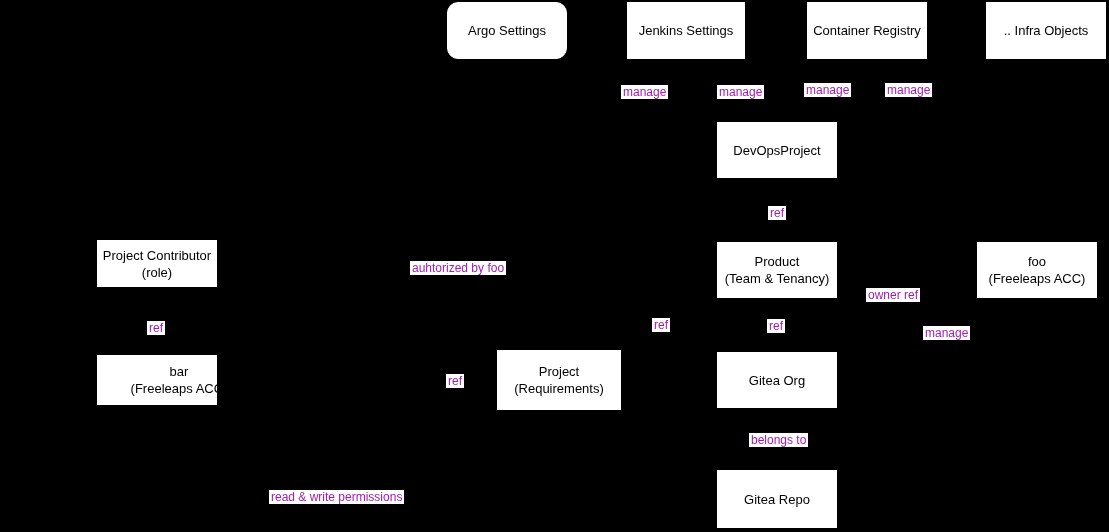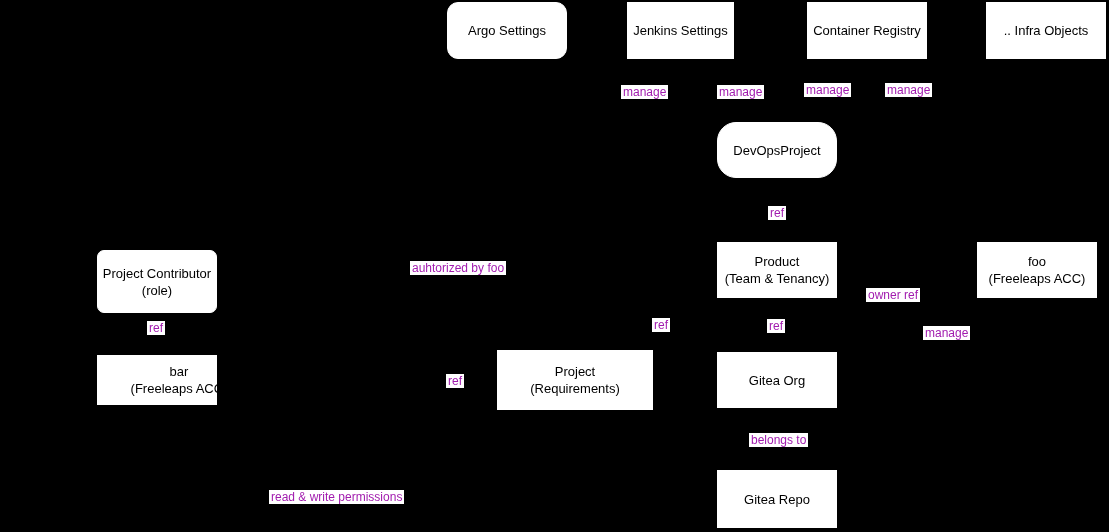--- a/index.html
+++ b/index.html
@@ -42,49 +42,49 @@
     white-space: nowrap;
   }
 </style>
 </head>
 <body>
 
 <div class="canvas" style="background: rgb(0, 0, 0);">
     <div class="node" style="left: 447px; top: 2px; width: 120px; height: 57px; border-radius: 11px;">
       <div class="node-line">Argo Settings</div>
     </div>
-    <div class="node" style="left: 627px; top: 2px; width: 107px; height: 57px;">
+    <div class="node" style="left: 627px; top: 2px; width: 118px; height: 57px;">
       <div class="node-line">Jenkins Settings</div>
     </div>
     <div class="node" style="left: 807px; top: 2px; width: 120px; height: 57px;">
       <div class="node-line">Container Registry</div>
     </div>
     <div class="node" style="left: 986px; top: 2px; width: 120px; height: 57px;">
       <div class="node-line">.. Infra Objects</div>
     </div>
-    <div class="node" style="left: 717px; top: 122px; width: 120px; height: 56px; border-radius: 19px;">
+    <div class="node" style="left: 717px; top: 122px; width: 120px; height: 56px;">
       <div class="node-line">DevOpsProject</div>
     </div>
     <div class="node" style="left: 717px; top: 242px; width: 120px; height: 56px;">
       <div class="node-line">Product</div>
       <div class="node-line">(Team &amp; Tenancy)</div>
     </div>
     <div class="node" style="left: 977px; top: 242px; width: 120px; height: 56px;">
       <div class="node-line">foo</div>
       <div class="node-line">(Freeleaps ACC)</div>
     </div>
-    <div class="node" style="left: 97px; top: 250px; width: 120px; height: 63px; border-radius: 7px;">
+    <div class="node" style="left: 97px; top: 240px; width: 120px; height: 47px;">
       <div class="node-line">Project Contributor</div>
       <div class="node-line">(role)</div>
     </div>
     <div class="node" style="left: 97px; top: 355px; width: 120px; height: 50px; padding-left: 44px;">
       <div class="node-line">bar</div>
       <div class="node-line">(Freeleaps ACC)</div>
     </div>
-    <div class="node" style="left: 497px; top: 350px; width: 156px; height: 60px;">
+    <div class="node" style="left: 497px; top: 350px; width: 124px; height: 60px;">
       <div class="node-line">Project</div>
       <div class="node-line">(Requirements)</div>
     </div>
     <div class="node" style="left: 717px; top: 352px; width: 120px; height: 56px;">
       <div class="node-line">Gitea Org</div>
     </div>
     <div class="node" style="left: 717px; top: 470px; width: 120px; height: 58px;">
       <div class="node-line">Gitea Repo</div>
     </div>
     <span class="edge-label" style="left: 621px; top: 85px;">manage</span>

